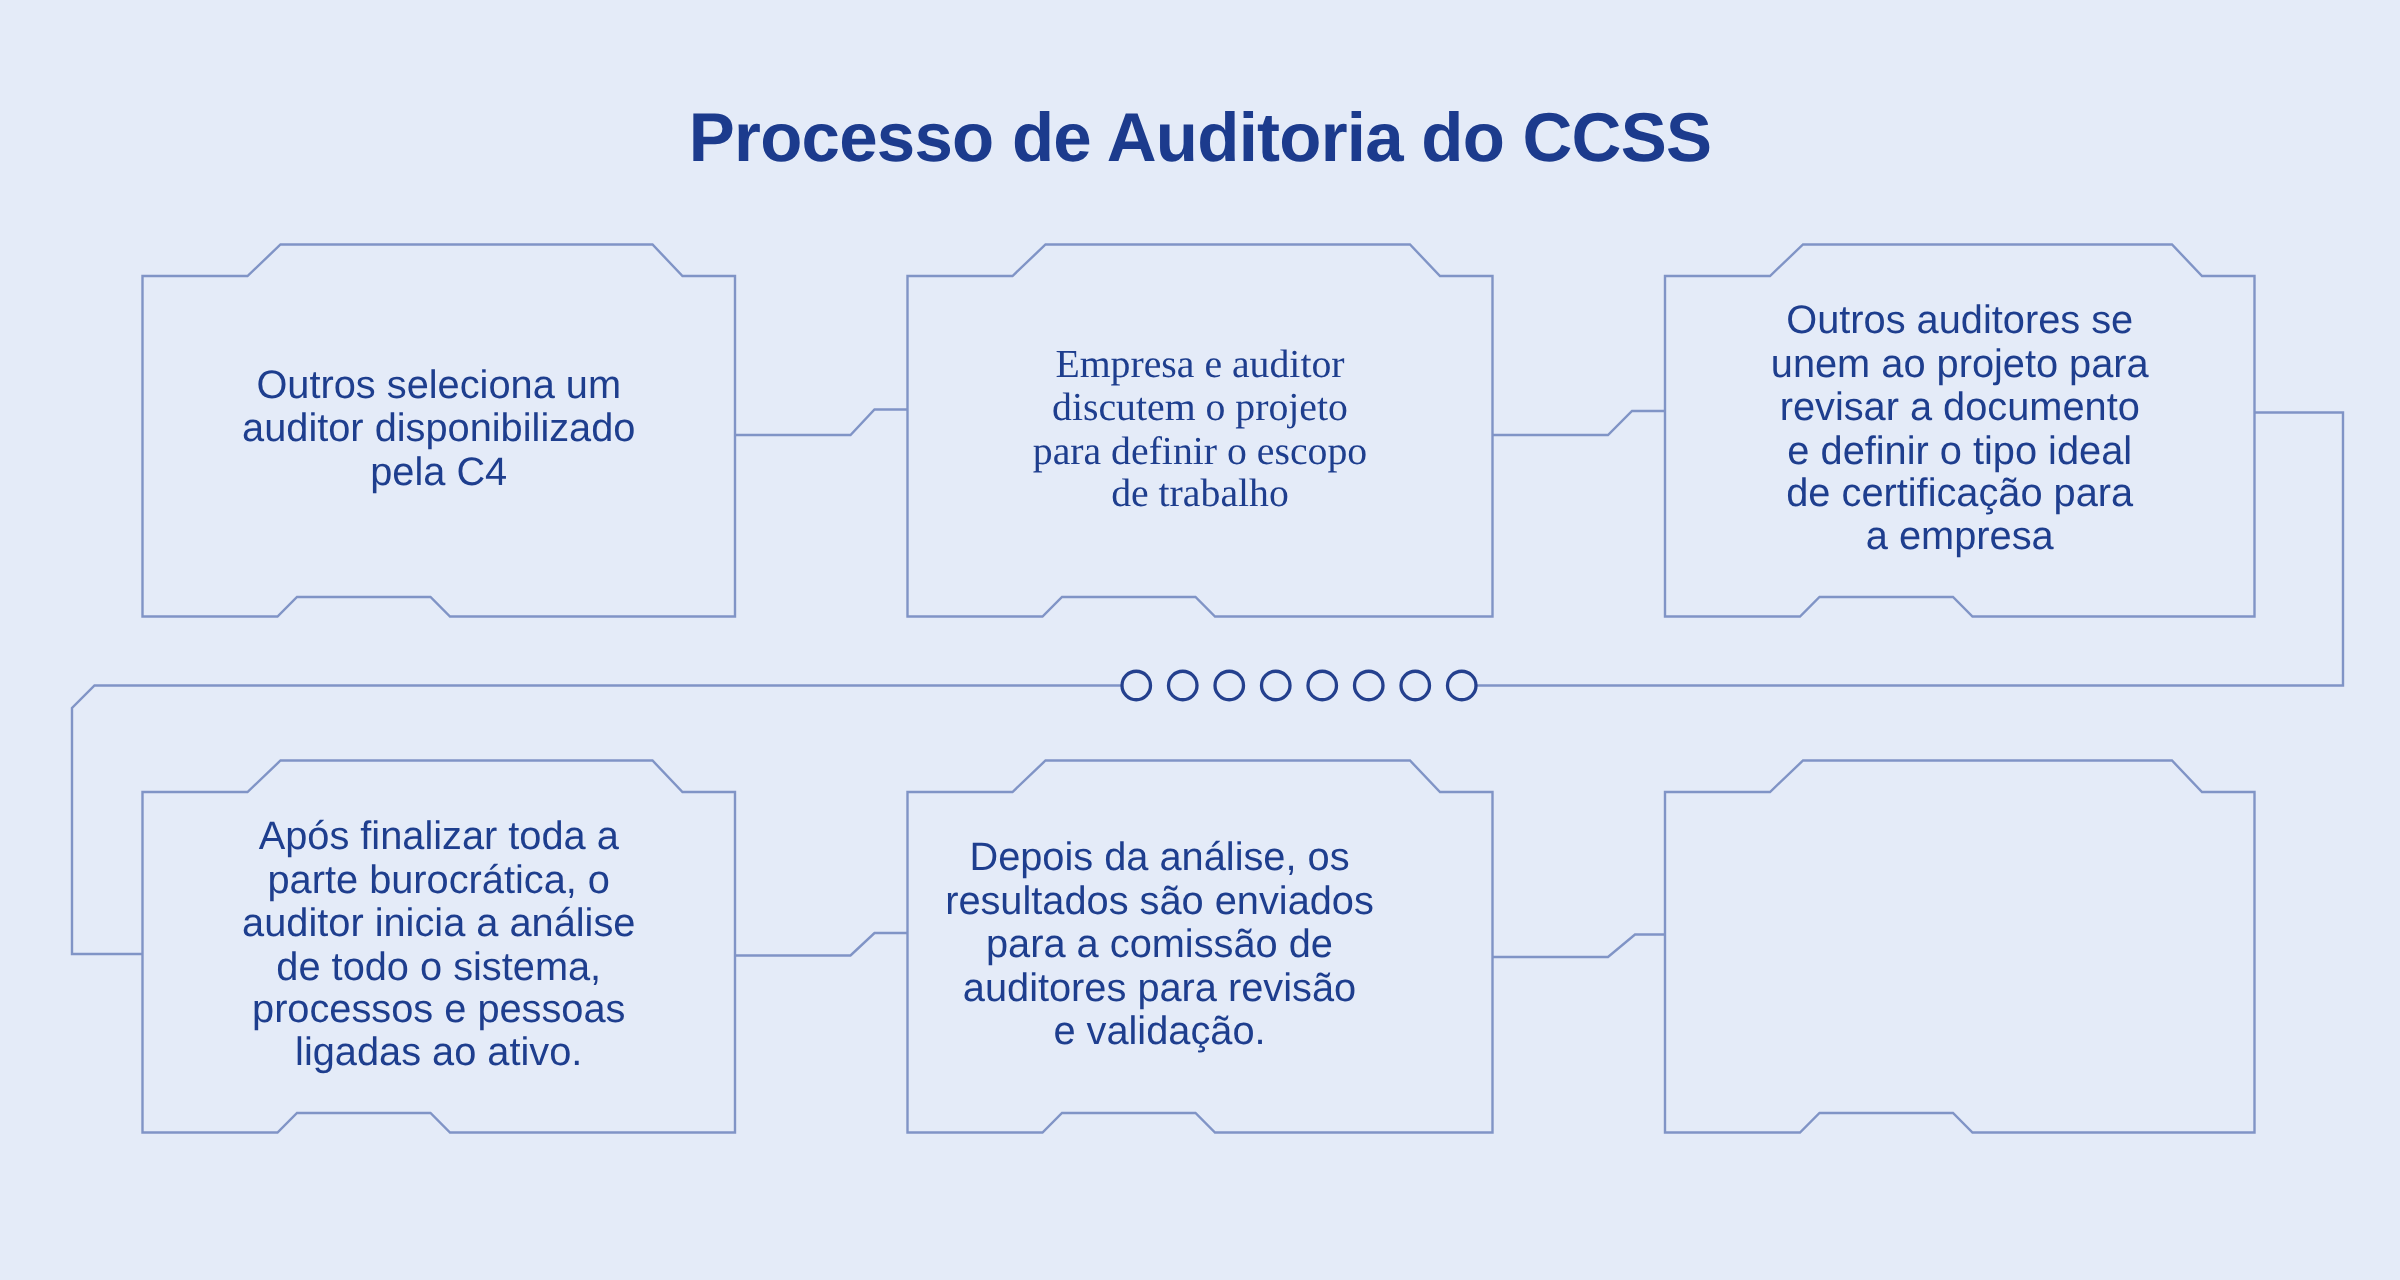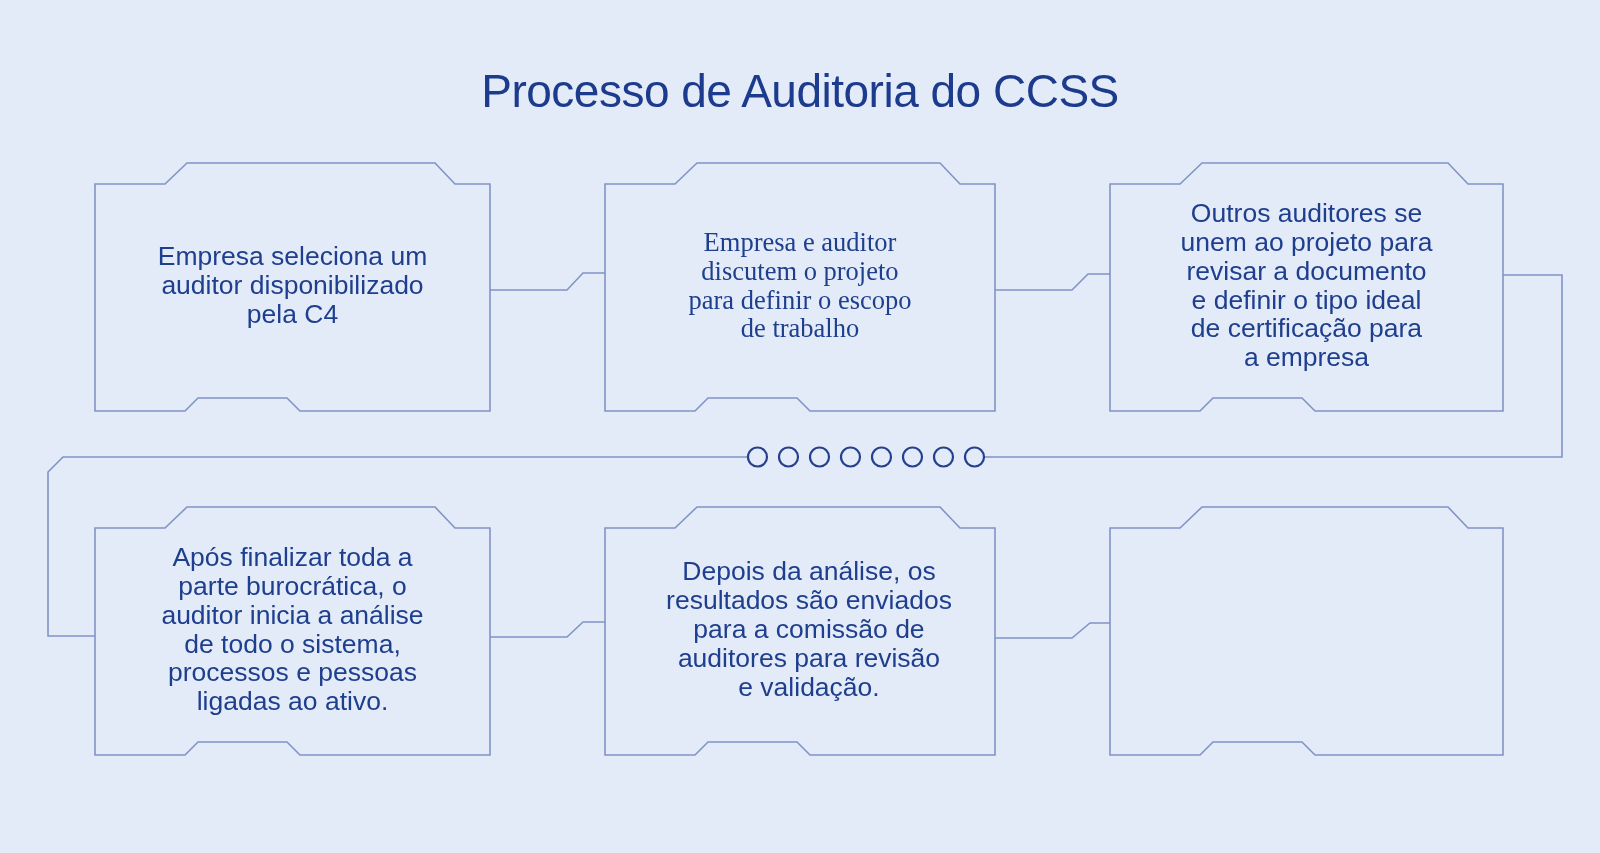--- a/index.html
+++ b/index.html
@@ -14,21 +14,21 @@
   }
 
   .page-title {
     position: absolute;
     top: 64px;
     left: 0;
     width: 1600px;
     margin: 0;
     text-align: center;
     font-size: 46px;
-    font-weight: 400;
+    font-weight: 700;
     letter-spacing: -0.5px;
     color: #1c3b8d;
   }
 
   svg.diagram-layer {
     position: absolute;
     inset: 0;
   }
 
   .shape {
@@ -60,21 +60,21 @@
     font-size: 26.5px;
     line-height: 1.09;
     white-space: pre-line;
   }
 
   
   .pos-b1 { left: 95px;   top: 184px; width: 395px; height: 227px; }
   .pos-b2 { left: 605px;  top: 184px; width: 390px; height: 227px; font-family: Liberation Serif, serif; }
   .pos-b3 { left: 1110px; top: 184px; width: 393px; height: 227px; }
   .pos-b4 { left: 95px;   top: 528px; width: 395px; height: 227px; }
-  .pos-b5 { left: 605px;  top: 528px; width: 336px; height: 227px; margin-left: 36px; }
+  .pos-b5 { left: 605px;  top: 528px; width: 336px; height: 227px; }
   .pos-b6 { left: 1110px; top: 528px; width: 393px; height: 227px; }
 </style>
 </head>
 <body>
 
 <div class="canvas">
 
   <h1 class="page-title">Processo de Auditoria do CCSS</h1>
 
   <svg class="diagram-layer" width="1600" height="853" viewBox="0 0 1600 853">
@@ -96,21 +96,21 @@
     <circle class="dot" cx="757.5" cy="457" r="9.5"></circle>
     <circle class="dot" cx="788.5" cy="457" r="9.5"></circle>
     <circle class="dot" cx="819.5" cy="457" r="9.5"></circle>
     <circle class="dot" cx="850.5" cy="457" r="9.5"></circle>
     <circle class="dot" cx="881.5" cy="457" r="9.5"></circle>
     <circle class="dot" cx="912.5" cy="457" r="9.5"></circle>
     <circle class="dot" cx="943.5" cy="457" r="9.5"></circle>
     <circle class="dot" cx="974.5" cy="457" r="9.5"></circle>
   </svg>
 
-  <div class="box-text pos-b1">Empresa seleciona um
+  <div class="box-text pos-b1">Outros seleciona um
 auditor disponibilizado
 pela C4</div>
   <div class="box-text pos-b2">Empresa e auditor
 discutem o projeto
 para definir o escopo
 de trabalho</div>
   <div class="box-text pos-b3">Outros auditores se
 unem ao projeto para
 revisar a documento
 e definir o tipo ideal

